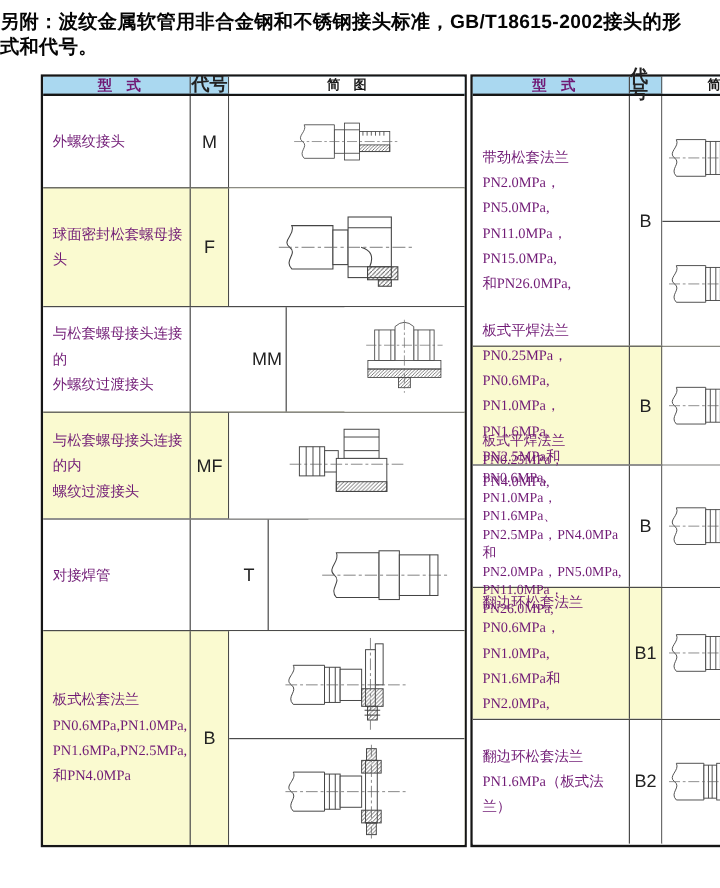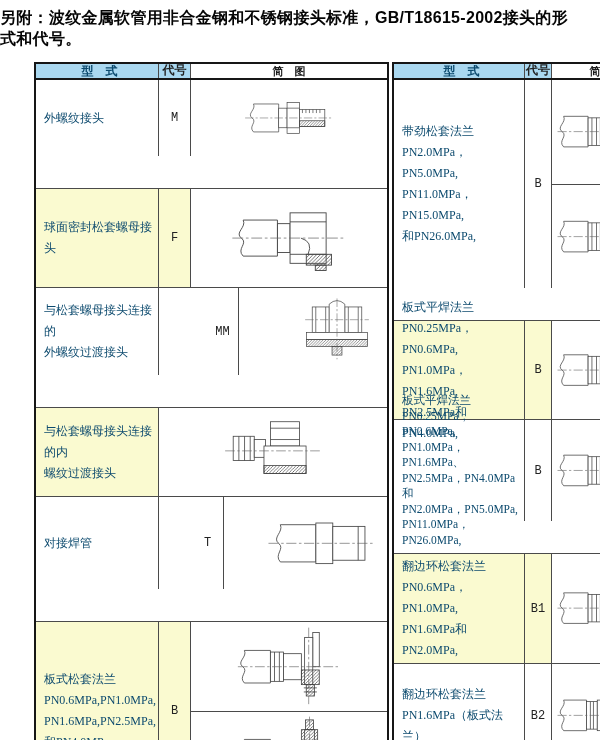--- a/index.html
+++ b/index.html
@@ -8,31 +8,31 @@
   .title{position:absolute;left:0;top:8px;width:584px;
          font-weight:bold;font-size:16px;color:#050505;letter-spacing:.3px;}
   .table-wrap{position:absolute;left:34px;top:62px;display:flex;}
   .half{border:2px solid #161616;background:#fff;}
   .half + .half{margin-left:3px;}
   .hrow{display:flex;height:14px;background:var(--hdr,#aad8f0);
         border-bottom:2px solid #161616;}
   .hcell{display:flex;align-items:center;justify-content:center;
          font-size:11px;font-weight:bold;color:#1a1a1a;line-height:14px;}
   .row{display:flex;background:#fff;}
-  .row.hl{background:var(--hl,#fafad0);margin-top:32px;}
+  .row.hl{background:var(--hl,#fafad0);}
   .row + .row{border-top:1px solid #4a4a4a;}
   .c-type{display:flex;align-items:center;box-sizing:border-box;
           padding:3px 3px 3px 8px;white-space:pre-line;
           font-family:"Liberation Serif","DejaVu Serif",serif;
-          font-size:12px;line-height:21px;color:#0c4a6e;
+          font-size:12px;line-height:21px;color:#701a75;
           border-right:1px solid #4a4a4a;}
   .row.dense .c-type{line-height:15.5px;font-size:11.5px;}
   .c-code{display:flex;align-items:center;justify-content:center;
-          font-family:Liberation Mono, monospace;
-          font-size:12px;color:#222;border-right:1px solid #4a4a4a;box-sizing:border-box;}
+          font-family:Liberation Sans, sans-serif;
+          font-size:15px;color:#222;border-right:1px solid #4a4a4a;box-sizing:border-box;}
   .c-diag{flex:1;display:flex;flex-direction:column;background:#fff;}
   .dsub{flex:1;display:flex;align-items:center;justify-content:center;overflow:hidden;}
   .dsub + .dsub{border-top:1px solid #4a4a4a;}
   .dsub svg{width:92%;height:92%;}
   
   .left .c-type{width:123px;} .left .c-code{width:32px;} .left .c-diag{width:100px;}
   .right .c-type{width:131px;} .right .c-code{width:27px;} .right .c-diag{width:108px;}
   .hcell{box-sizing:border-box;border-right:1px solid #4a4a4a;}
   .hcell:last-child,.c-diag{border-right:none;}
 </style>
@@ -112,20 +112,21 @@
                   <rect x="58" y="72" width="14" height="12" fill="url(#hh)" stroke="#444" stroke-width="1"></rect>
                   <path d="M65,4 V90" stroke="#666" stroke-width="0.8" stroke-dasharray="12 3 3 3" fill="none"></path>
                   <path d="M20,34 H110" stroke="#666" stroke-width="0.8" stroke-dasharray="12 3 3 3" fill="none"></path>
                 </svg>
               </div>
             </div>
           </div>
           <div class="row hl" style="height: 88px;">
             <div class="c-type">与松套螺母接头连接的内
 螺纹过渡接头</div>
+            <div class="c-code">MF</div>
             <div class="c-diag">
               <div class="dsub">
                 <svg viewBox="0 0 130 100" preserveAspectRatio="xMidYMid meet">
                   <rect x="16" y="30" width="26" height="30" fill="#fff" stroke="#444" stroke-width="1"></rect>
                   <path d="M23,30 V60 M30,30 V60 M37,30 V60" stroke="#444"></path>
                   <rect x="42" y="34" width="14" height="22" fill="#fff" stroke="#444" stroke-width="1"></rect>
                   <rect x="62" y="12" width="36" height="30" fill="#fff" stroke="#444" stroke-width="1"></rect>
                   <path d="M62,20 H98 M62,34 H98" stroke="#444"></path>
                   <rect x="54" y="42" width="52" height="34" fill="#fff" stroke="#444" stroke-width="1"></rect>
                   <rect x="54" y="66" width="52" height="10" fill="url(#hh)" stroke="#444" stroke-width="1"></rect>

